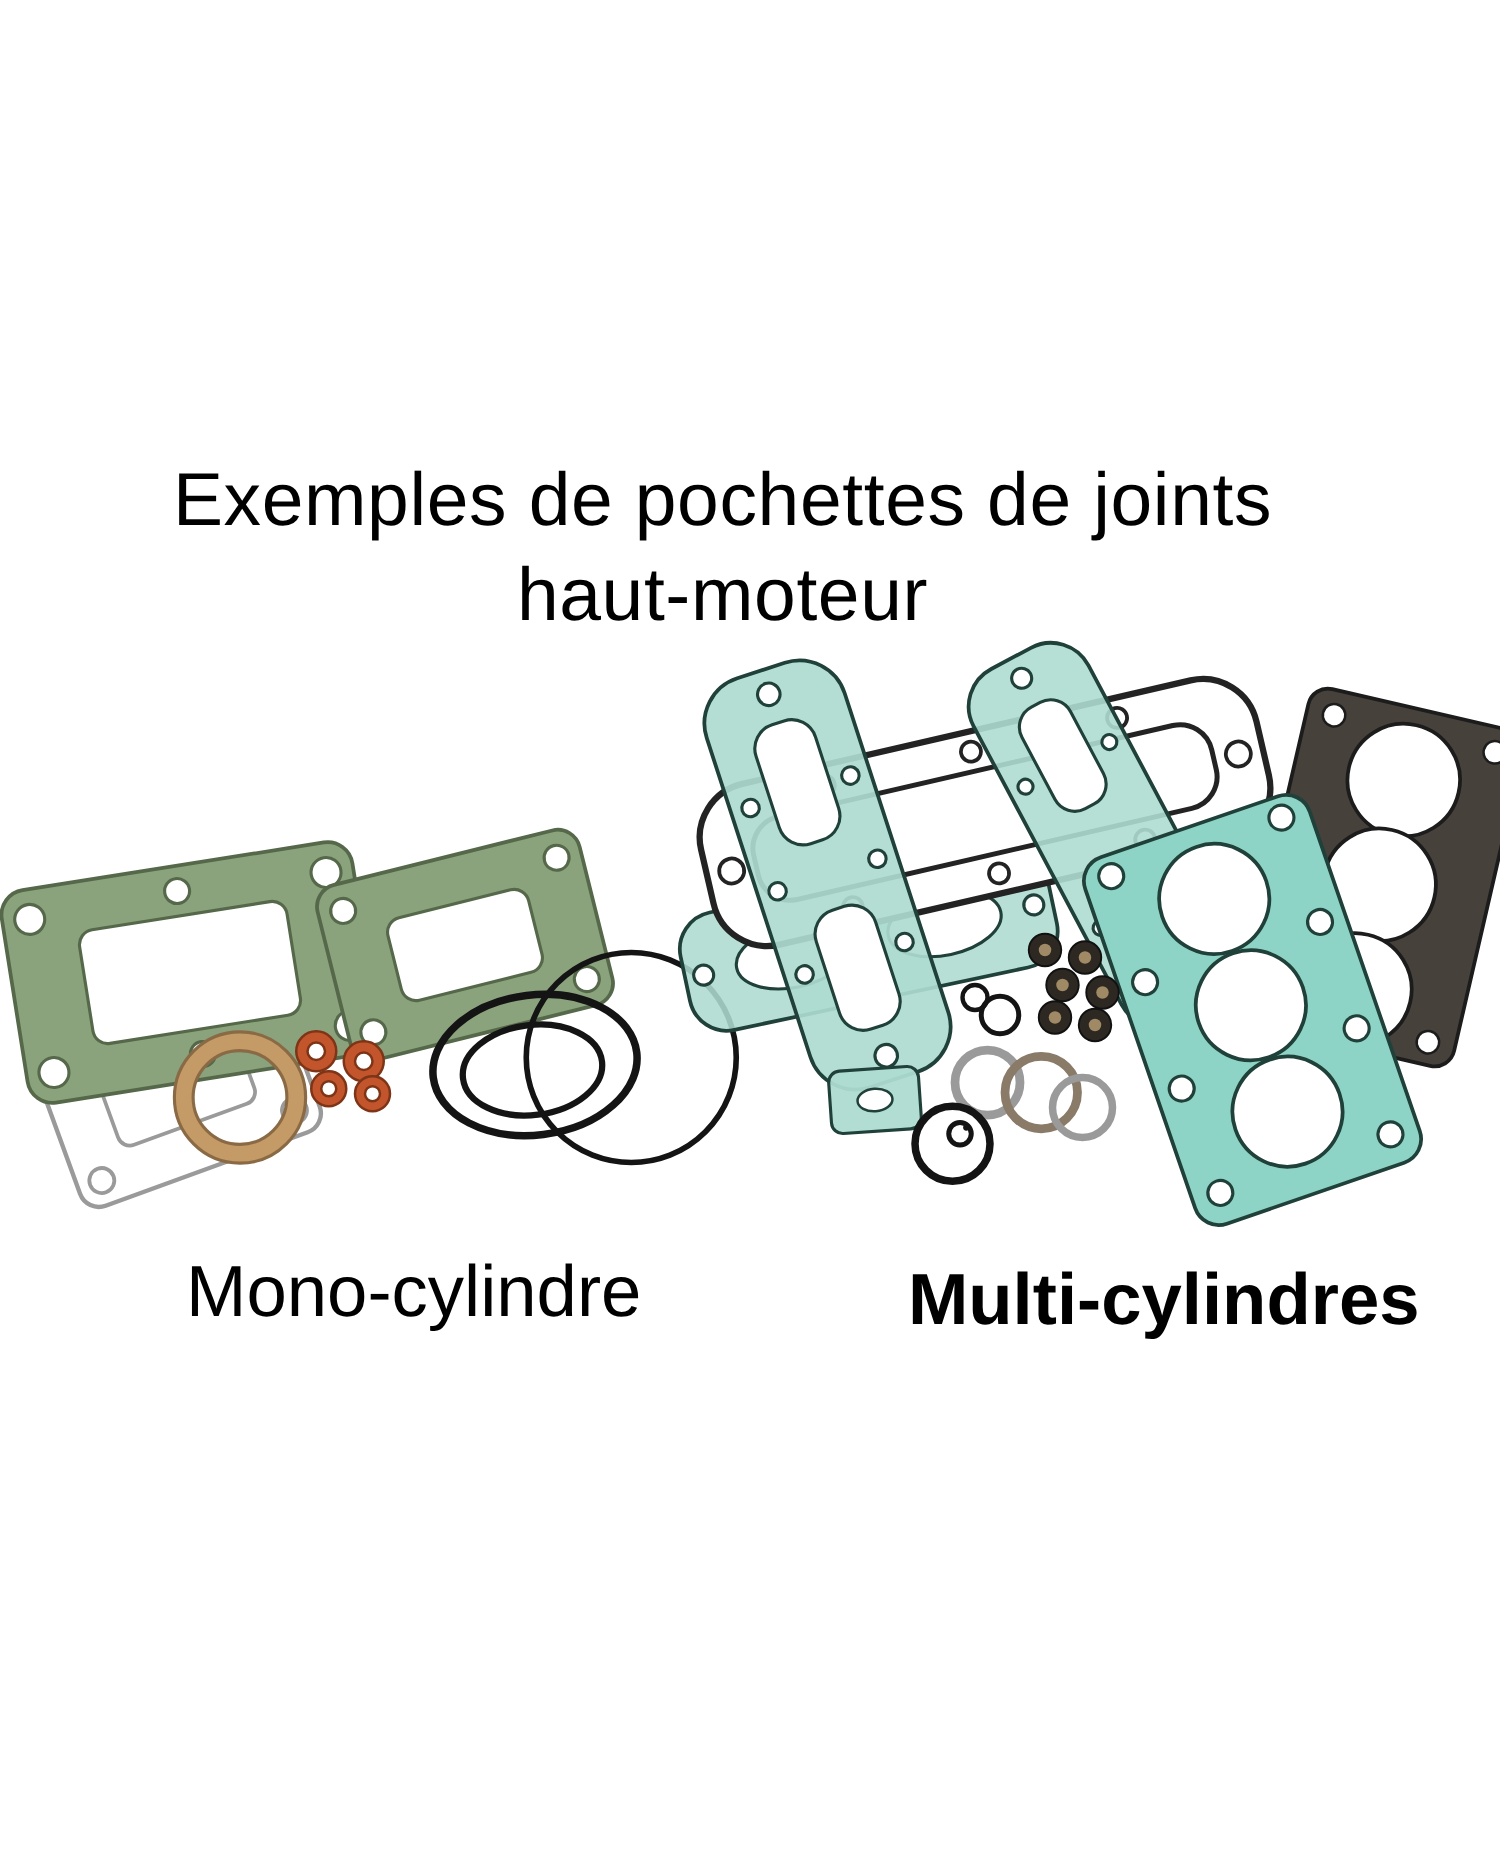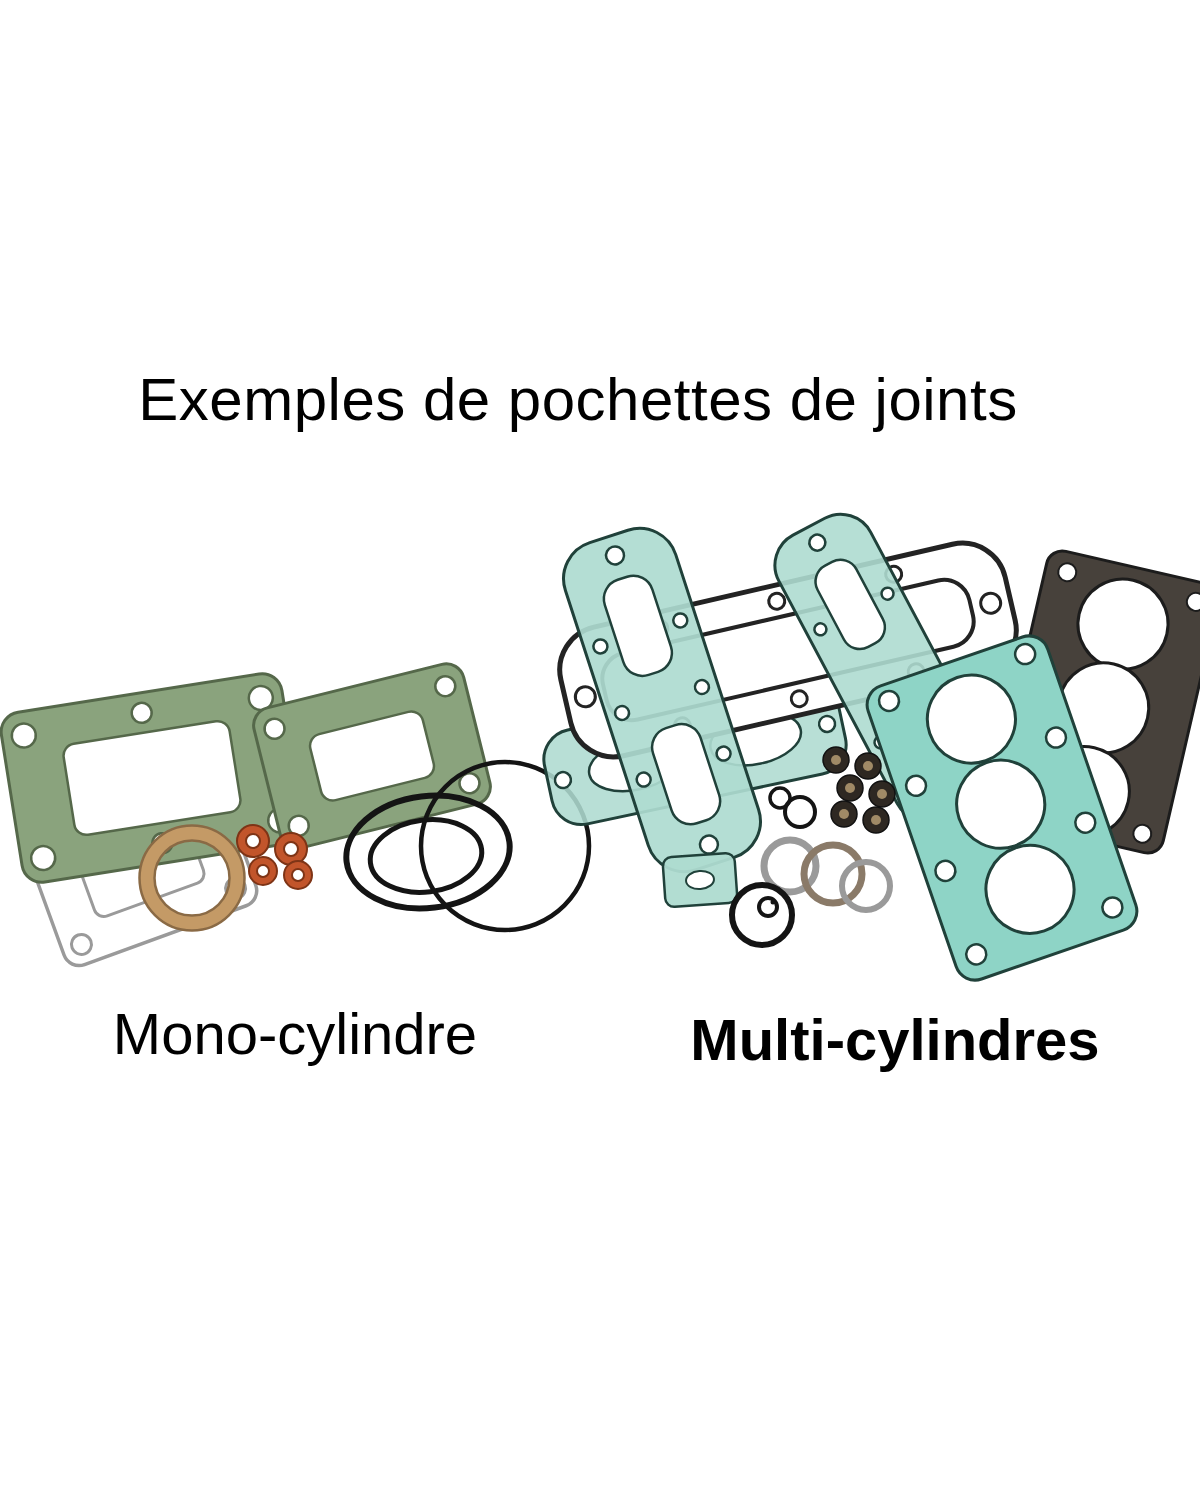--- a/index.html
+++ b/index.html
@@ -21,20 +21,21 @@
     letter-spacing: 0.5px;
     color: #000;
   }
   .label {
     position: absolute;
     font-size: 58px;
     font-weight: 400;
     text-align: center;
     color: #000;
     white-space: nowrap;
+    padding-left: 36px;
   }
   .label-left  { top: 1000px; left: 0;     width: 590px; }
   .label-right { top: 1006px; left: 590px; width: 610px; font-weight: bold; }
   svg.figure { position: absolute; top: 0; left: 0; }
 </style>
 </head>
 <body>
 
 <svg class="figure" width="1200" height="1500" viewBox="0 0 1200 1500" aria-hidden="true">
 
@@ -202,17 +203,18 @@
     <g transform="translate(762,915)">
       <circle r="30" fill="#ffffff" stroke-width="6" stroke="#141414"></circle>
       <circle cx="6" cy="-8" r="9" fill="#ffffff" stroke-width="4" stroke="#141414"></circle>
       <circle cx="11" cy="-13" r="2.5" fill="#141414"></circle>
     </g>
   </g>
 </svg>
 
 <div class="title">
   <div>Exemples de pochettes de joints</div>
+  <div>haut-moteur</div>
 </div>
 
 <div class="label label-left">Mono-cylindre</div>
 
 <div class="label label-right">Multi-cylindres</div>
 
 </body></html>

